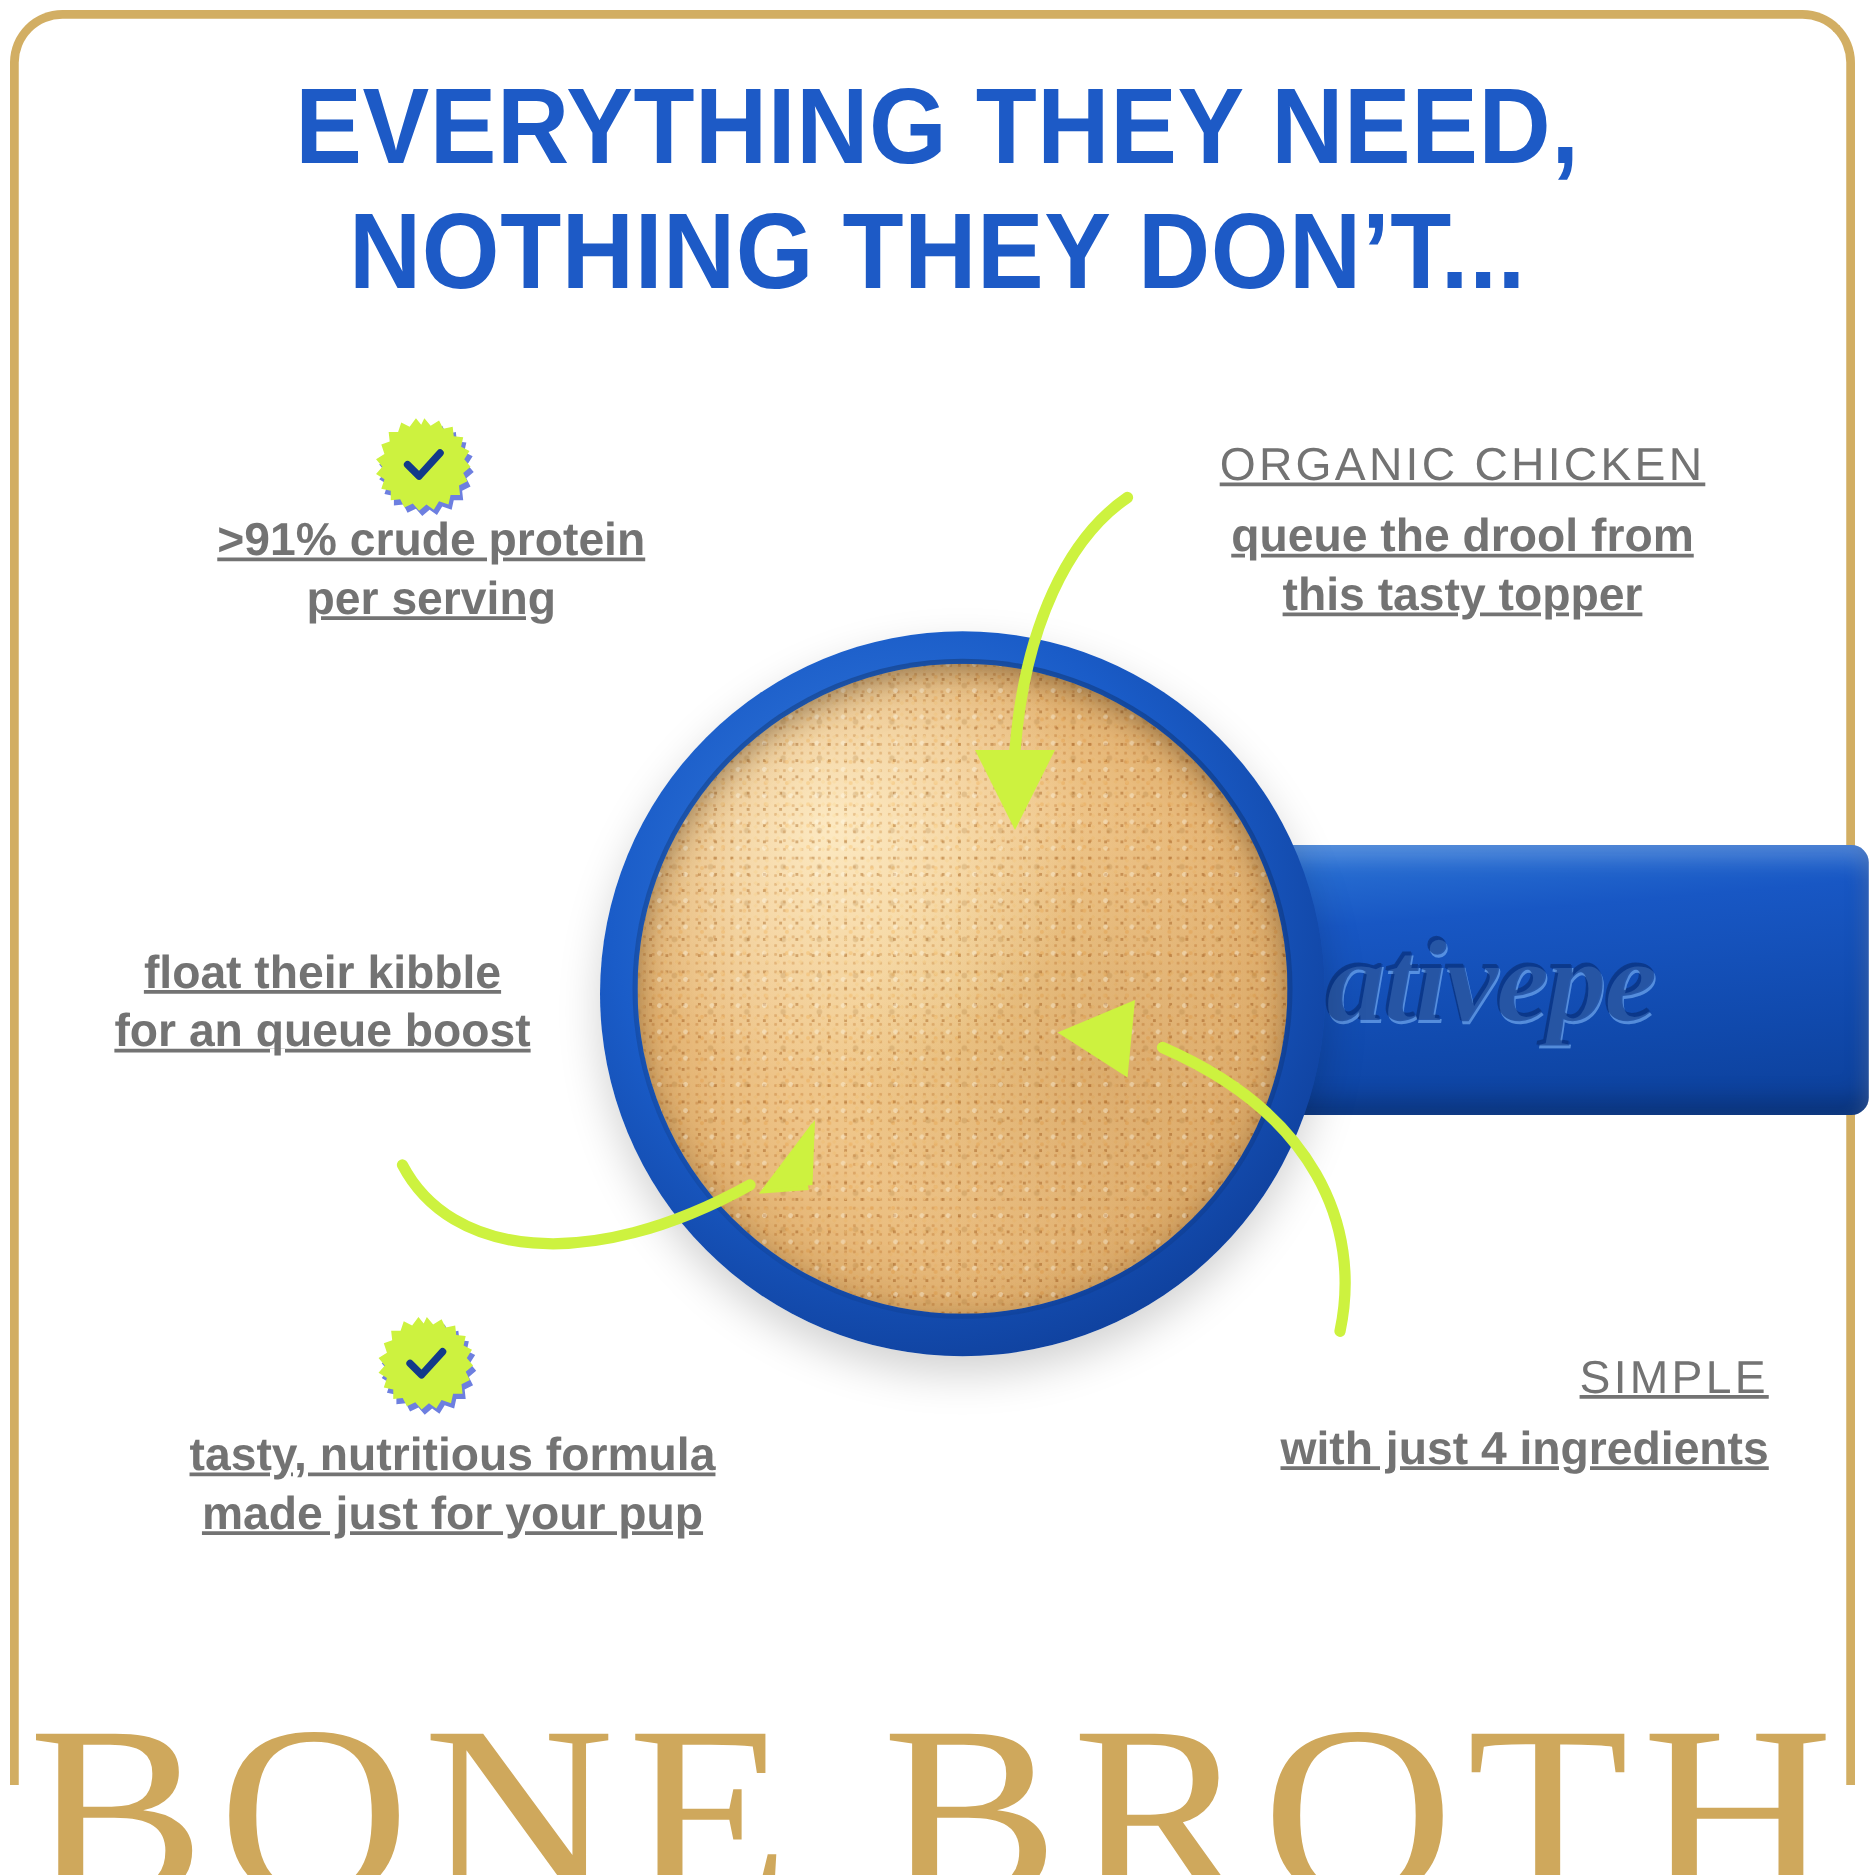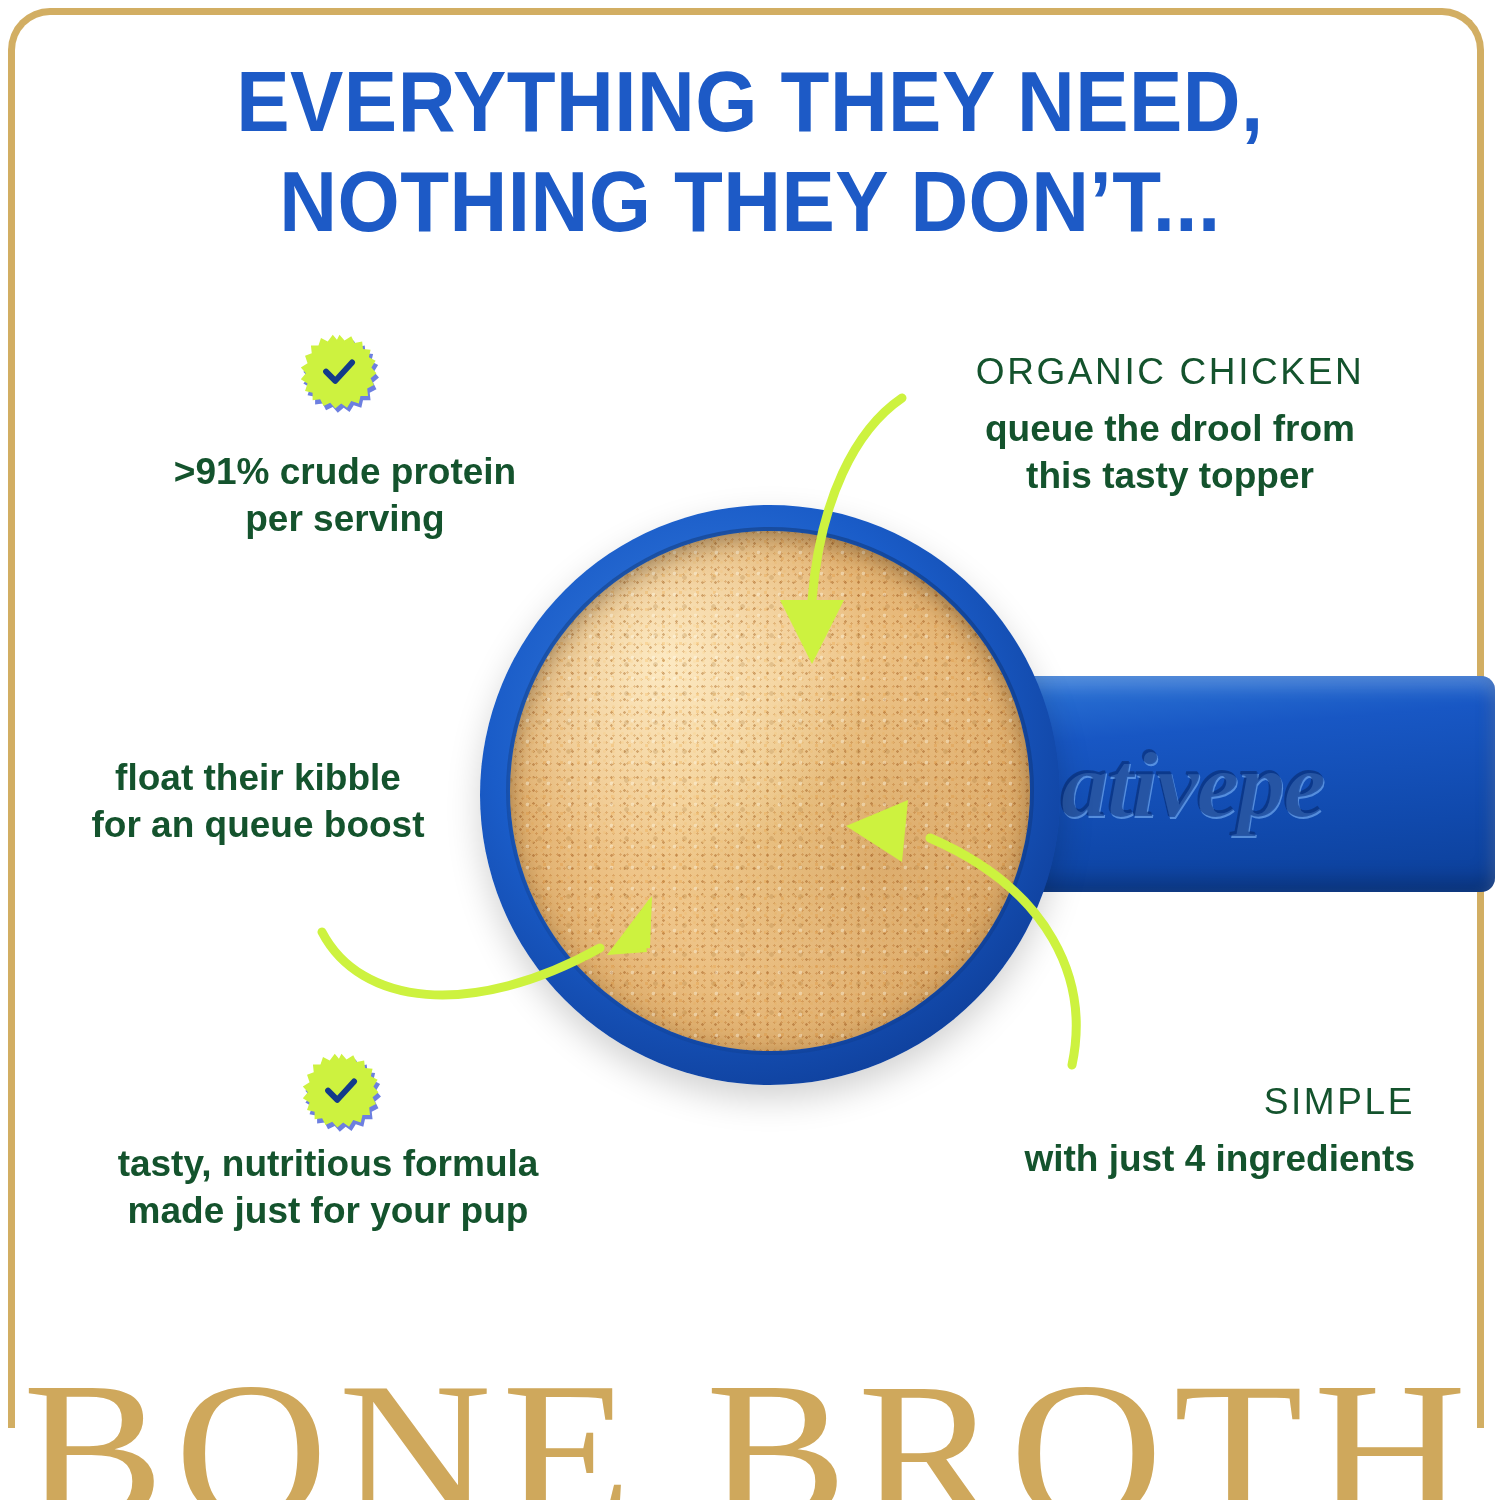--- a/index.html
+++ b/index.html
@@ -46,45 +46,45 @@
     font-weight: 700;
     font-size: 86px;
     line-height: 1.0;
     letter-spacing: 0.5px;
     transform: scaleX(0.93);
     transform-origin: center top;
   }
   .headline .l2 { display: block; margin-top: 14px; }
 
   
-  .callout { position: absolute; color: #14532d; }
+  .callout { position: absolute; color: #737373; text-decoration: underline; }
 
   .callout .head {
     font-family: "Liberation Sans", sans-serif;
     font-weight: 400;
     font-size: 37px;
     letter-spacing: 2.6px;
     text-transform: uppercase;
     line-height: 1.1;
     white-space: nowrap;
   }
   .callout .body {
     font-family: "Liberation Sans", sans-serif;
     font-weight: 700;
     font-size: 37px;
     line-height: 1.28;
     margin-top: 12px;
   }
   .callout.center { text-align: center; }
 
   
-  #co-protein  { left: 120px; top: 448px; width: 450px; text-align: center; }
+  #co-protein  { left: 120px; top: 408px; width: 450px; text-align: center; }
   #co-chicken  { left: 905px; top: 352px; width: 530px; text-align: center; }
   #co-hydrate  { left: 58px;  top: 742px; width: 400px; text-align: center; }
-  #co-tasty    { left: 73px;  top: 1140px; width: 510px; text-align: center; }
+  #co-tasty    { left: 107px;  top: 1140px; width: 510px; text-align: center; }
   #co-simple   { left: 955px; top: 1082px; width: 460px; text-align: right; }
 
   
   .badge {
     position: absolute;
     width: 84px;
     height: 84px;
   }
   #badge-protein { left: 300px; top: 333px; }
   #badge-tasty   { left: 302px; top: 1052px; }

